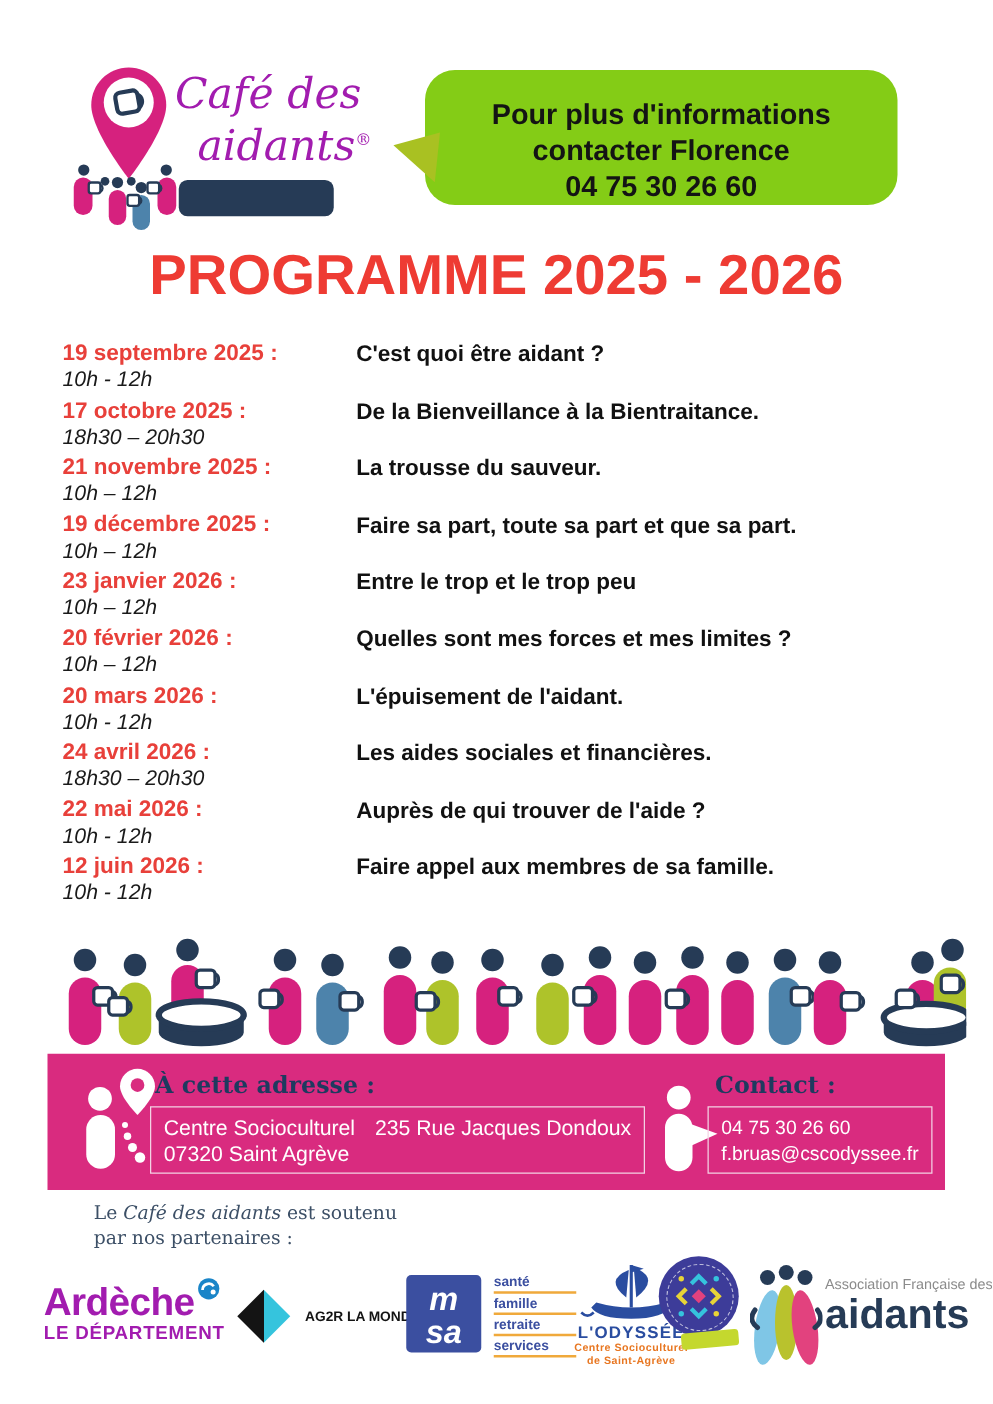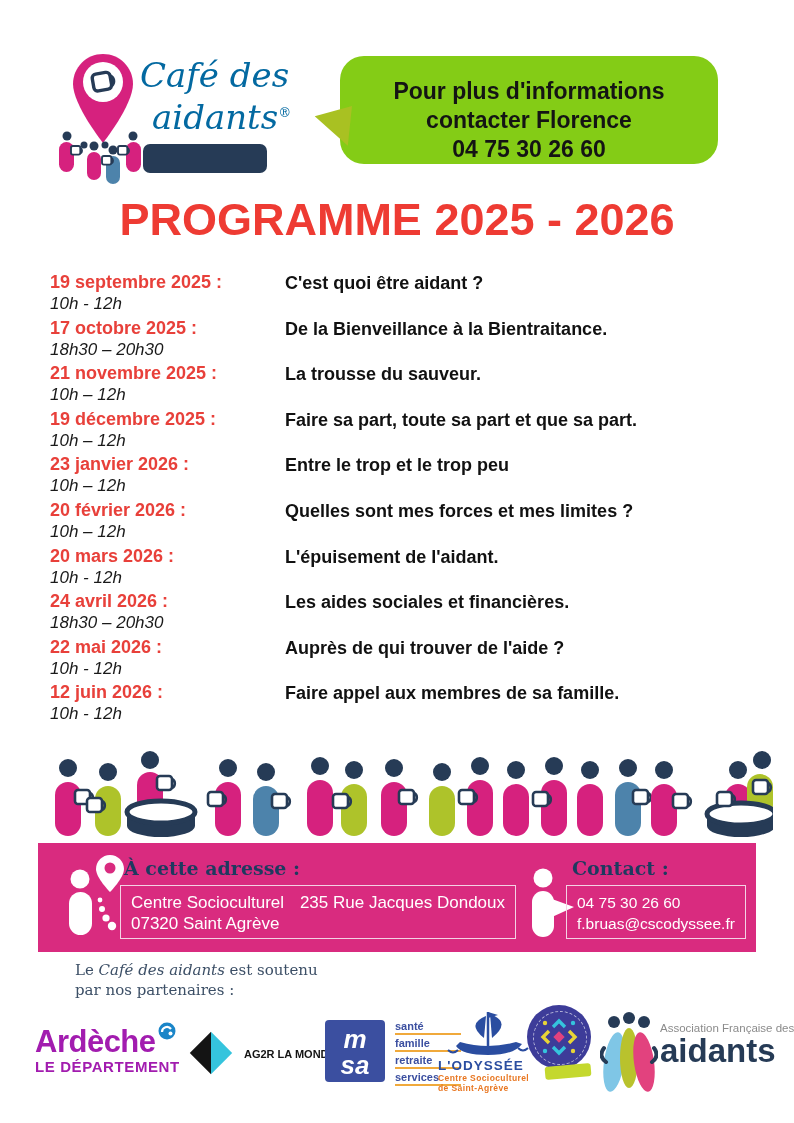--- a/index.html
+++ b/index.html
@@ -1,23 +1,23 @@
 <!DOCTYPE html>
 <html><head>
 <meta charset="utf-8">
 <style>
   html,body{margin:0;padding:0;background:#fff;}
   .page{position:relative;width:794px;height:1123px;background:#ffffff;overflow:hidden;
         font-family:"Liberation Sans",sans-serif;}
 
   
   .logo-pin{position:absolute;left:72px;top:53px;}
-  .brand-text{position:absolute;left:140px;top:56px;color:#0369a1;
+  .brand-text{position:absolute;left:140px;top:56px;color:#a21caf;
     font-family:"DejaVu Serif",serif;font-style:italic;font-size:34px;line-height:38px;}
-  .brand-text .l2{margin-left:12px;}
+  .brand-text .l2{margin-left:18px;}
   .brand-text sup{font-size:13px;}
   .logo-figures{position:absolute;left:56px;top:128px;}
   .logo-bar{position:absolute;left:143px;top:144px;width:124px;height:29px;
     background:#263b56;border-radius:7px;}
 
   
   .bubble{position:absolute;left:340px;top:56px;width:378px;height:108px;
     background:#84cc16;border-radius:24px;}
   .bubble-tail{position:absolute;left:-26px;top:48px;width:0;height:0;
     border-top:14px solid transparent;border-bottom:26px solid transparent;
@@ -70,21 +70,21 @@
     white-space:nowrap;}
 
   .msa{position:absolute;left:325px;top:1020px;}
   .msa-square{position:absolute;left:0;top:0;width:60px;height:62px;background:#3b4fa0;
     border-radius:4px;color:#fff;font-weight:bold;font-style:italic;text-align:center;
     font-size:26px;line-height:26px;padding-top:6px;box-sizing:border-box;}
   .msa-services{position:absolute;left:70px;top:0px;}
   .msa-service{font-size:11px;font-weight:bold;color:#3b4fa0;width:66px;
     border-bottom:2px solid #f0a93b;padding-bottom:1px;margin-bottom:2px;}
 
-  .odyssee{position:absolute;left:438px;top:1008px;width:100px;color:#2a4da0;}
+  .odyssee{position:absolute;left:455px;top:1008px;width:100px;text-align:center;color:#2a4da0;}
   .odyssee-name{font-size:13.5px;font-weight:bold;letter-spacing:1px;margin-top:0px;}
   .odyssee-sub{font-size:8.5px;font-weight:bold;color:#e87722;letter-spacing:0.4px;line-height:10px;}
 
   .badge{position:absolute;left:527px;top:1005px;}
   .badge-circle{position:absolute;left:0;top:0;width:64px;height:64px;border-radius:50%;
     background:#3d3c99;}
   .badge-ring{position:absolute;left:6px;top:6px;width:52px;height:52px;border-radius:50%;
     border:1.5px dashed rgba(255,255,255,.65);}
   .badge-tag{position:absolute;left:18px;top:60px;width:46px;height:13px;background:#c4d82e;
     border-radius:3px;transform:rotate(-5deg);}

